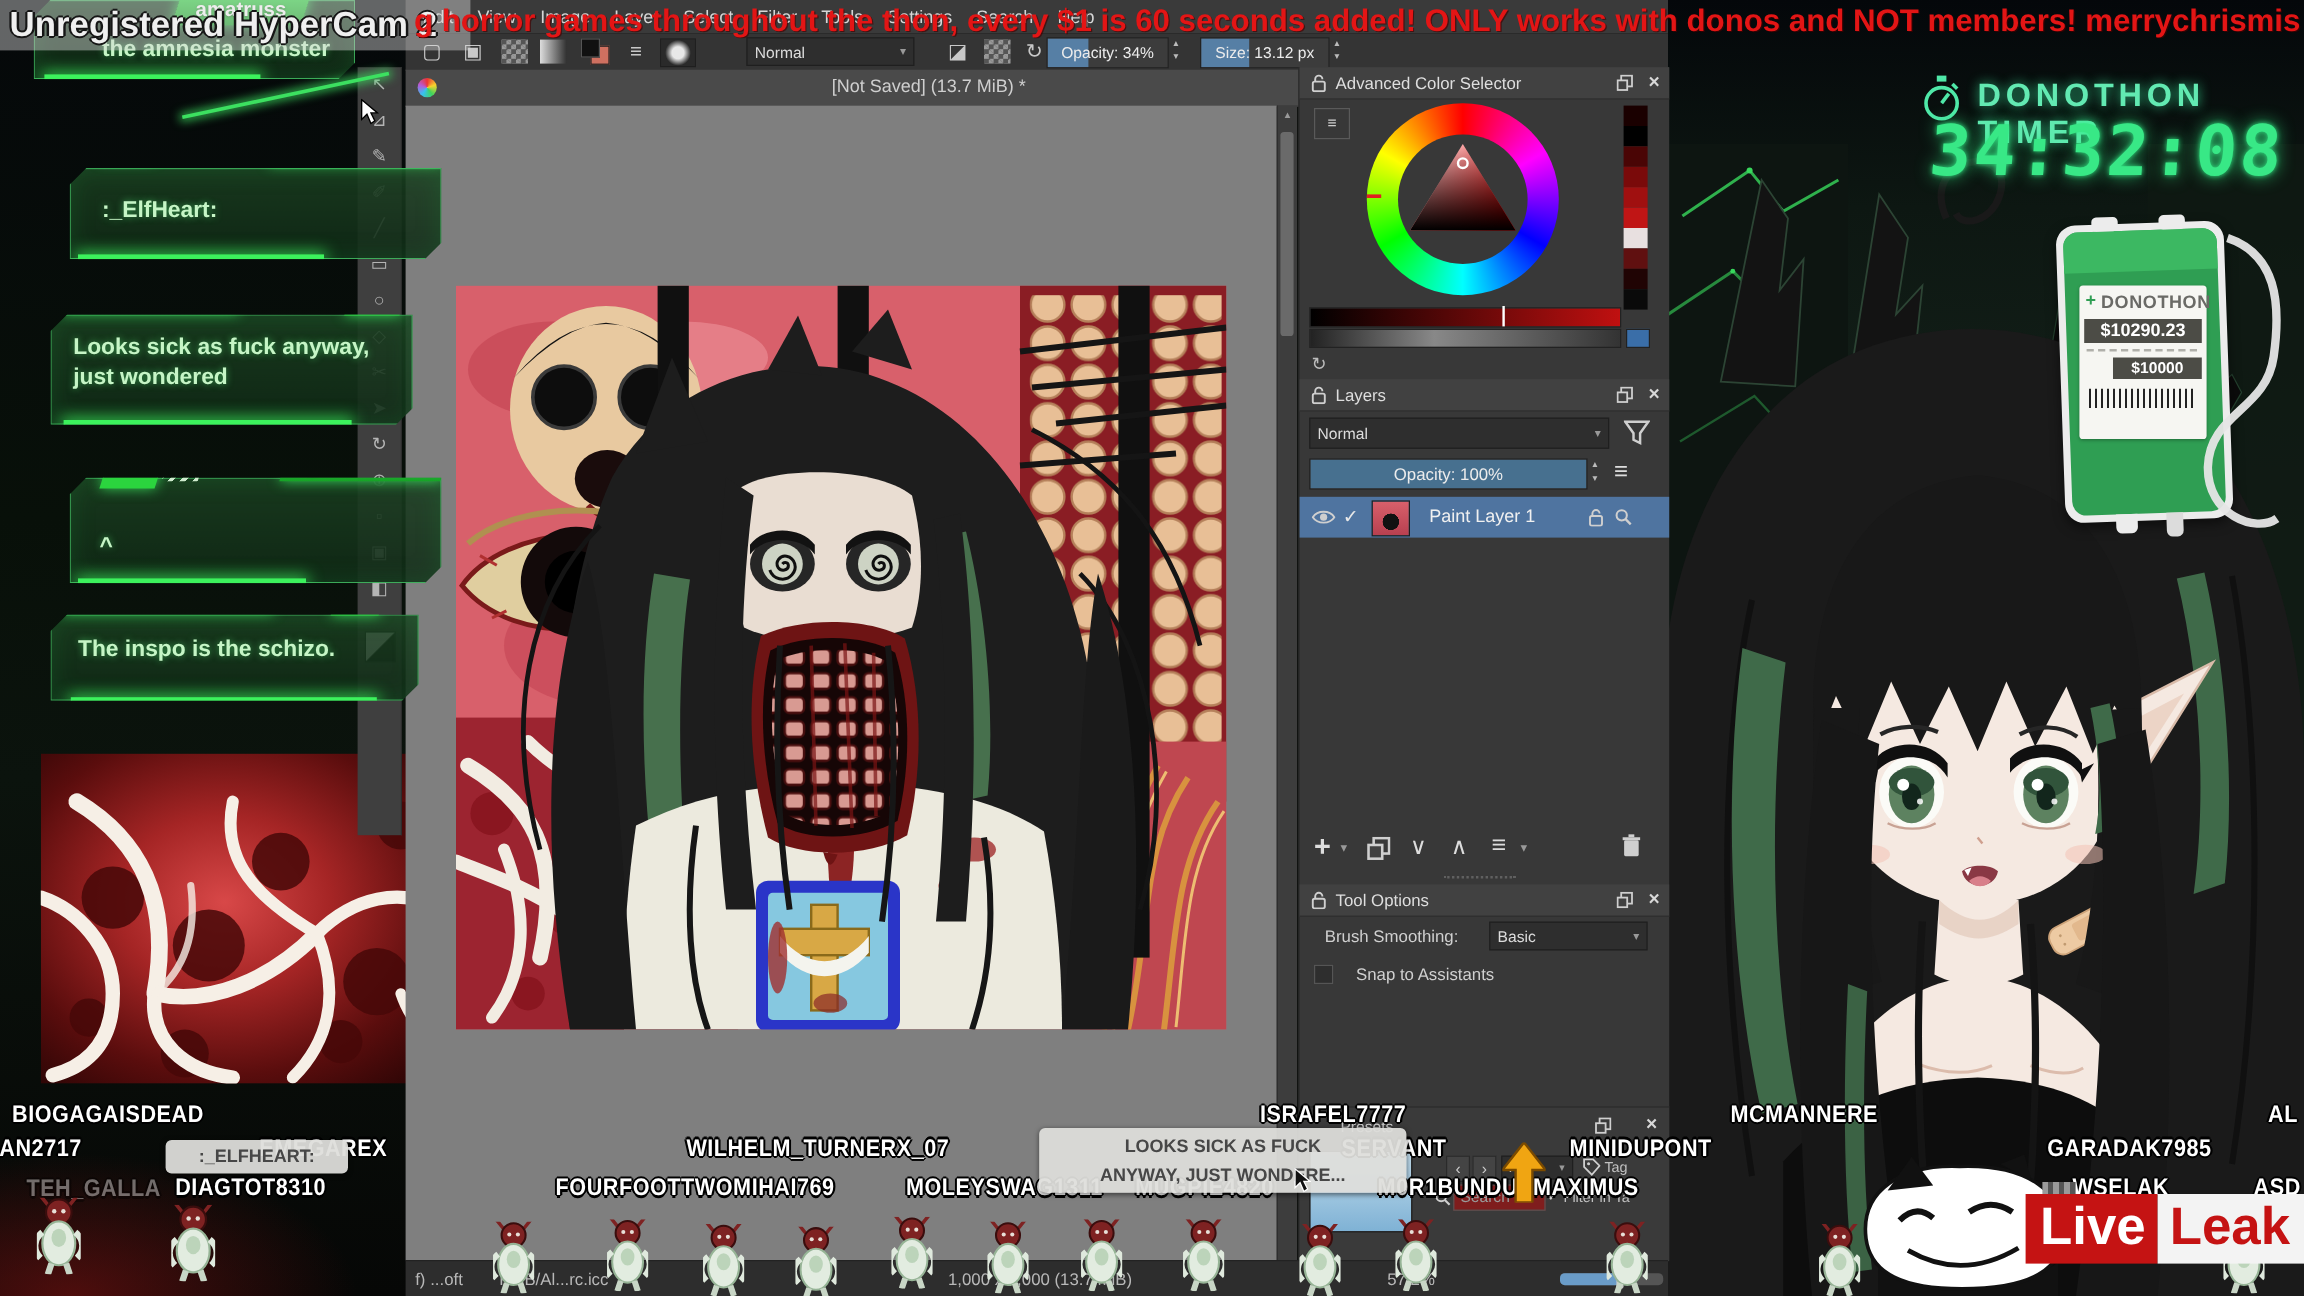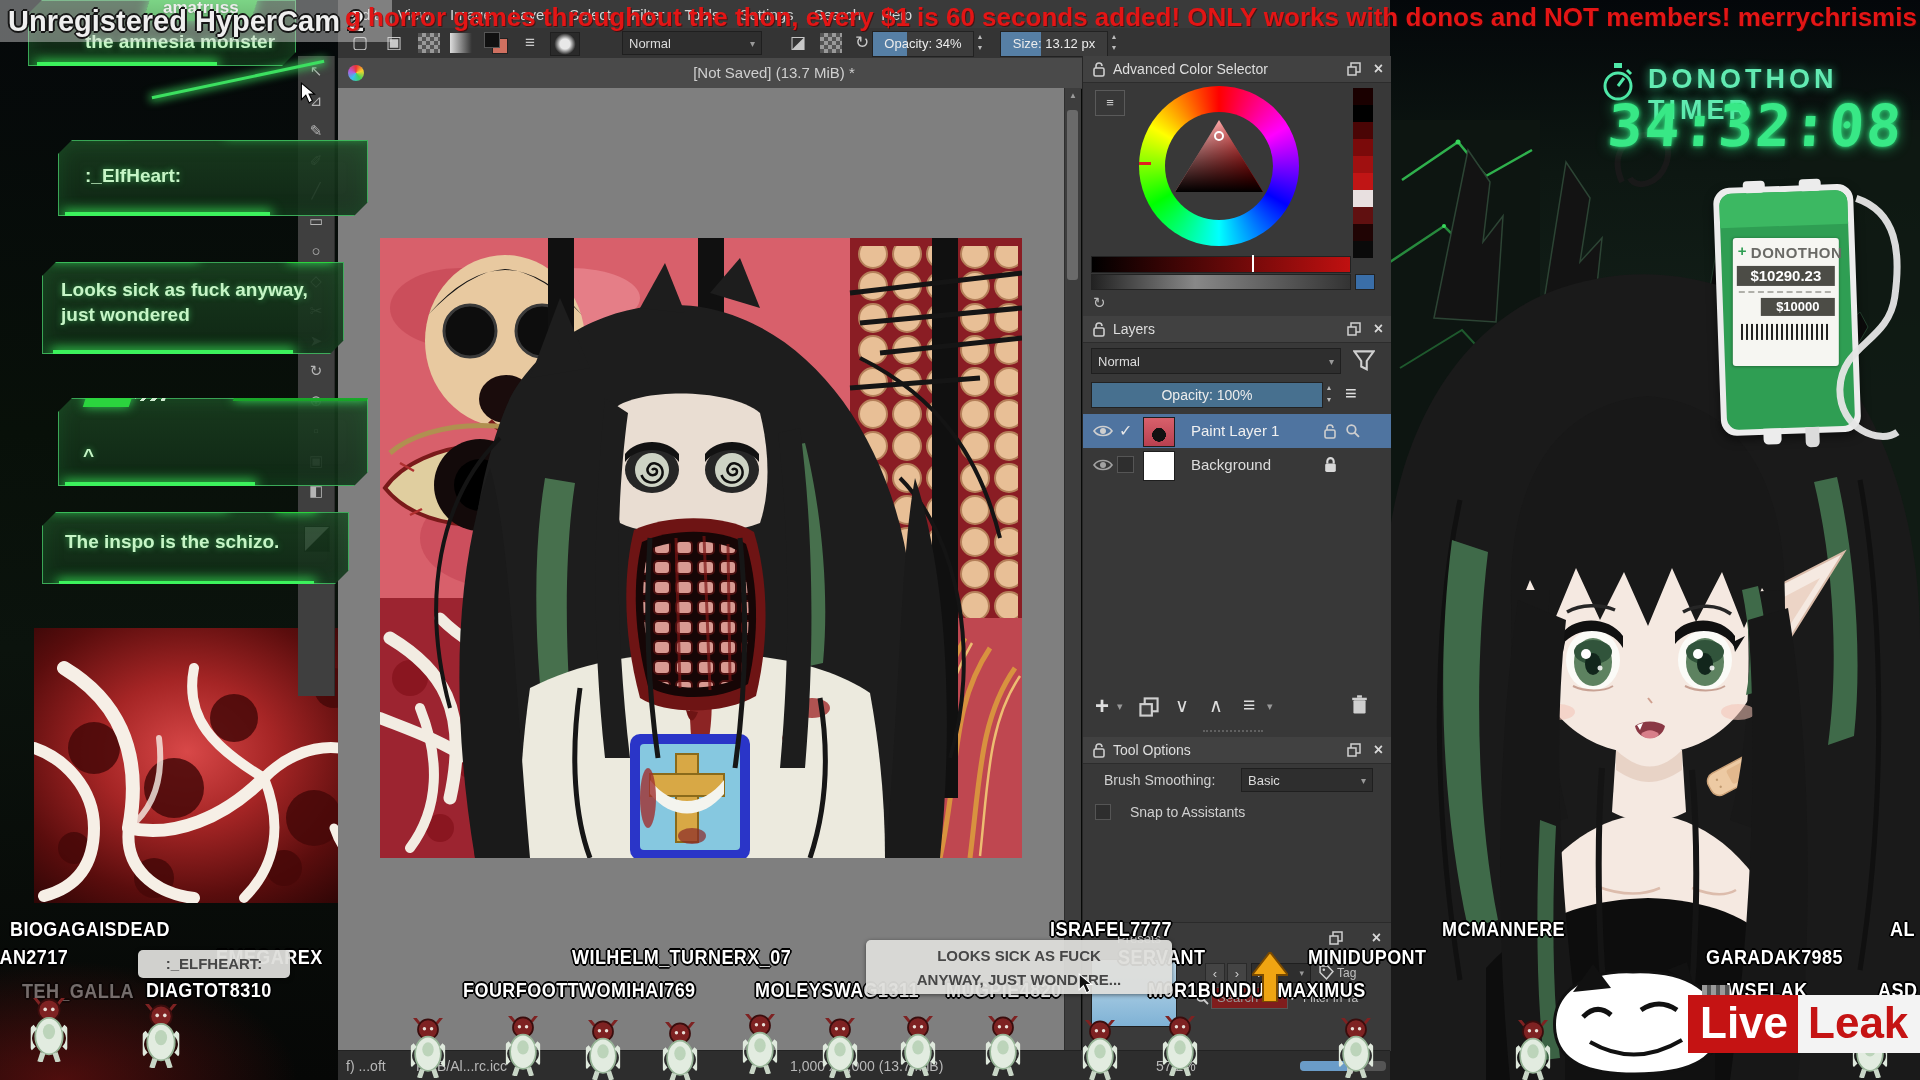--- a/index.html
+++ b/index.html
@@ -619,31 +619,20 @@
       <div class="thumb" style="left:60px;top:3px;background:
            radial-gradient(circle at 50% 60%,#111 0 30%,transparent 31%),linear-gradient(180deg,#d8606b,#b84050);"></div>
       <span class="abs layer-name" style="left:108px;top:8px;">Paint Layer 1</span>
       <svg class="abs" style="left:240px;top:9px;" width="14" height="16">
           <use href="#i-lock-open"></use>
         </svg>
       <svg class="abs" style="left:262px;top:9px;" width="15" height="15">
           <use href="#i-mag"></use>
         </svg>
     </div>
-    <div class="layerrow" style="top:392px;">
-      <svg class="abs" style="left:10px;top:10px;opacity:.7;" width="20" height="14">
-          <use href="#i-eye"></use>
-        </svg>
-      <div class="abs" style="left:34px;top:8px;width:15px;height:15px;background:#2e2e2e;border:1px solid #555;"></div>
-      <div class="thumb" style="left:60px;top:3px;background:#fff;"></div>
-      <span class="abs layer-name" style="left:108px;top:8px;color:#ddd;">Background</span>
-      <svg class="abs" style="left:240px;top:8px;" width="15" height="17">
-          <use href="#i-lock"></use>
-        </svg>
-    </div>
 
     <div class="abs" style="left:0;top:636px;width:308px;height:34px;">
       <span class="abs" style="left:12px;top:0;color:#ddd;font-size:24px;font-weight:bold;">+</span>
       <span class="abs" style="left:34px;top:8px;color:#999;font-size:11px;">▾</span>
       <svg class="abs" style="left:56px;top:5px;" width="20" height="20">
           <use href="#i-float"></use>
         </svg>
       <span class="abs" style="left:92px;top:2px;color:#ddd;font-size:19px;">∨</span>
       <span class="abs" style="left:126px;top:2px;color:#ddd;font-size:19px;">∧</span>
       <span class="abs" style="left:160px;top:1px;color:#ddd;font-size:21px;">≡</span>

